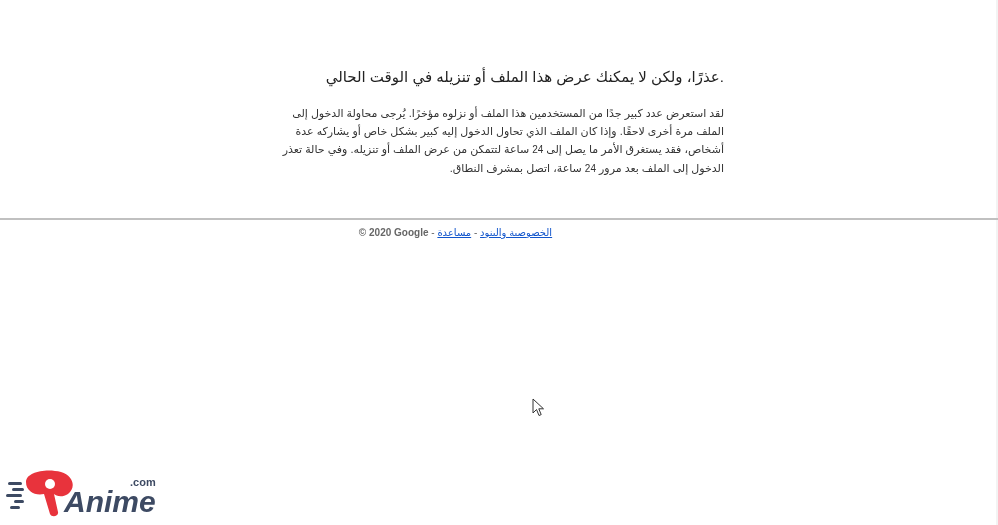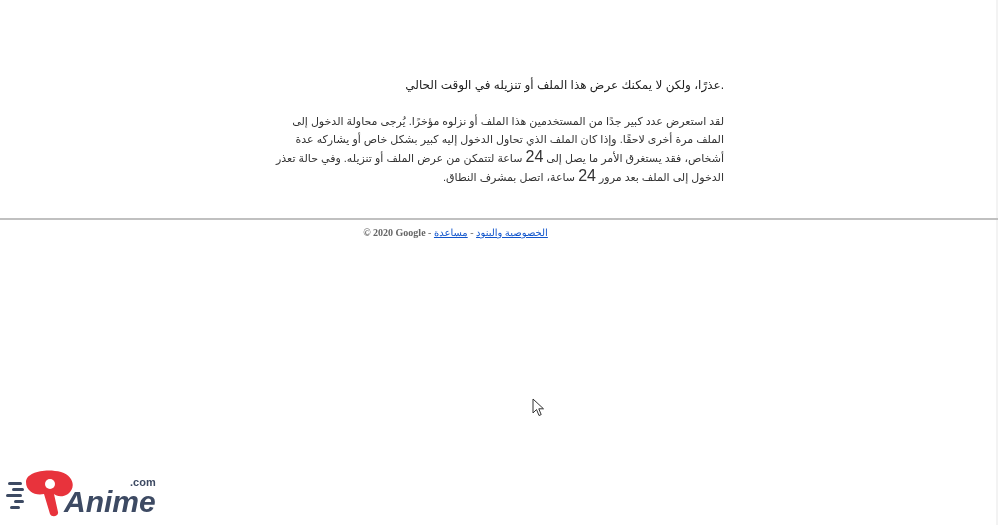--- a/index.html
+++ b/index.html
@@ -3,29 +3,29 @@
   <meta charset="utf-8">
   <style>
     html, body { margin: 0; padding: 0; }
     body {
       width: 998px; height: 525px; background: #ffffff; position: relative; overflow: hidden;
       font-family: "Liberation Sans", "DejaVu Sans", sans-serif; color: #222;
     }
     .content {
       position: absolute; left: 268px; top: 62px; width: 456px; direction: rtl; text-align: right;
     }
-    .title { font-size: 12px; color: #222; margin: 12px 0 16px 0; line-height: 22px; }
+    .title { font-size: 15px; color: #222; margin: 4px 0 16px 0; line-height: 22px; }
     .body-text { font-size: 11px; color: #333; line-height: 18px; margin: 0; }
-    .body-text .num { font-size: 16px; margin-top: 45px; }
+    .body-text .num { font-size: 10px; margin-top: 45px; }
     .divider {
       position: absolute; left: 0; top: 218px; width: 998px; height: 2px; background: #c0c0c0;
     }
     .footer {
       position: absolute; top: 227px; left: 0; width: 911px; text-align: center;
-      font-size: 10px; color: #666; direction: ltr; font-family: Liberation Serif, serif;
+      font-size: 10px; color: #666; direction: ltr;
     }
     .footer a { color: #15c; text-decoration: underline; }
     .footer .sep { color: #666; }
     .footer .copy { font-weight: bold; color: #666; }
     .cursor { position: absolute; left: 532px; top: 398px; }
     .watermark { position: absolute; left: 6px; top: 468px; width: 170px; height: 52px; text-align: right; }
     .scrollbar-area { position: absolute; right: 0; top: 0; width: 2px; height: 525px; background: #f3f3f3; }
   </style>
 </head>
 <body>

